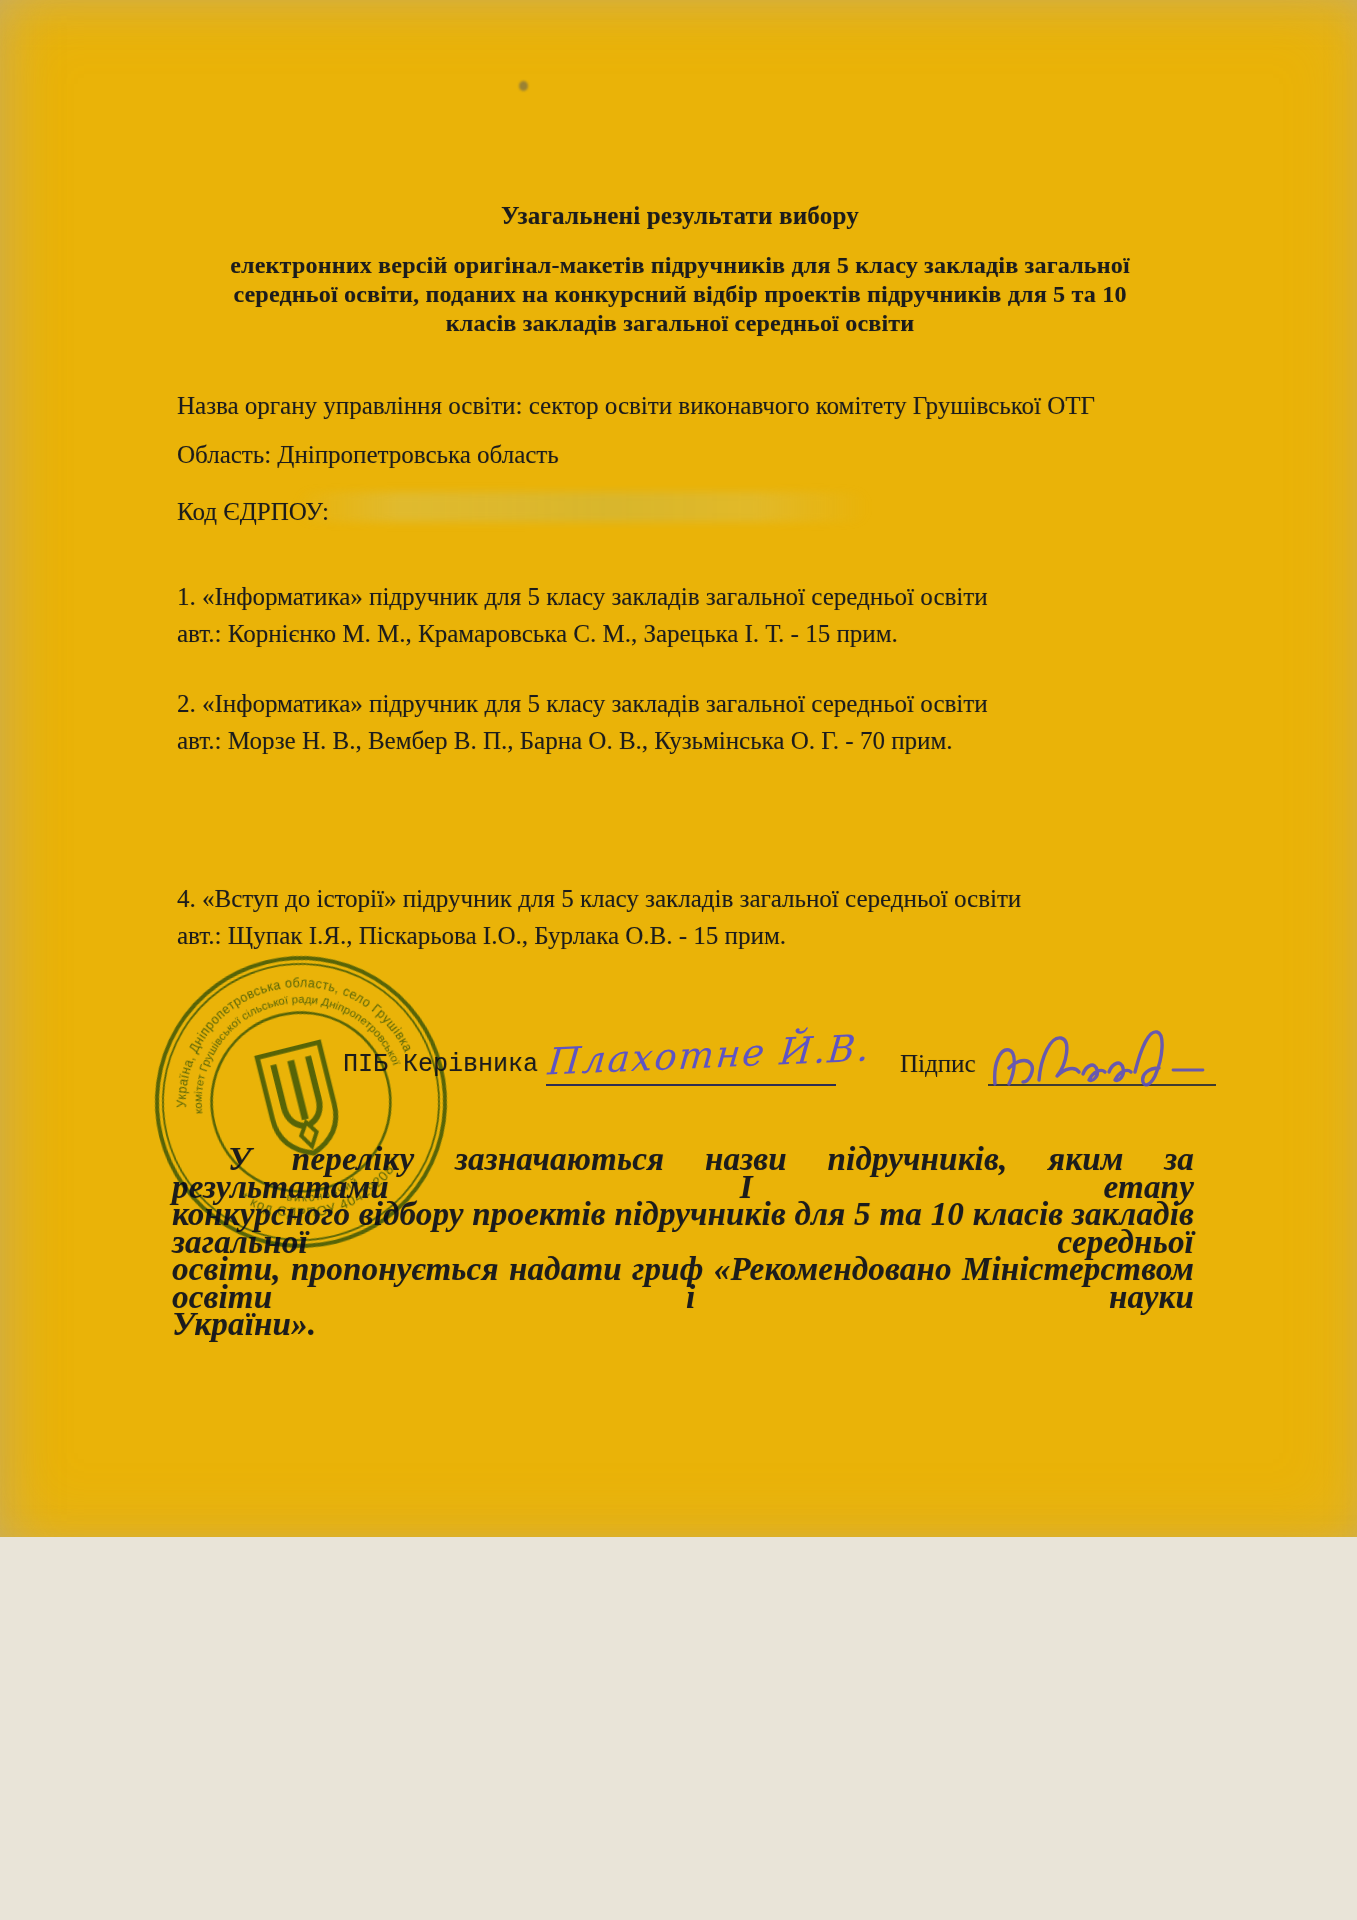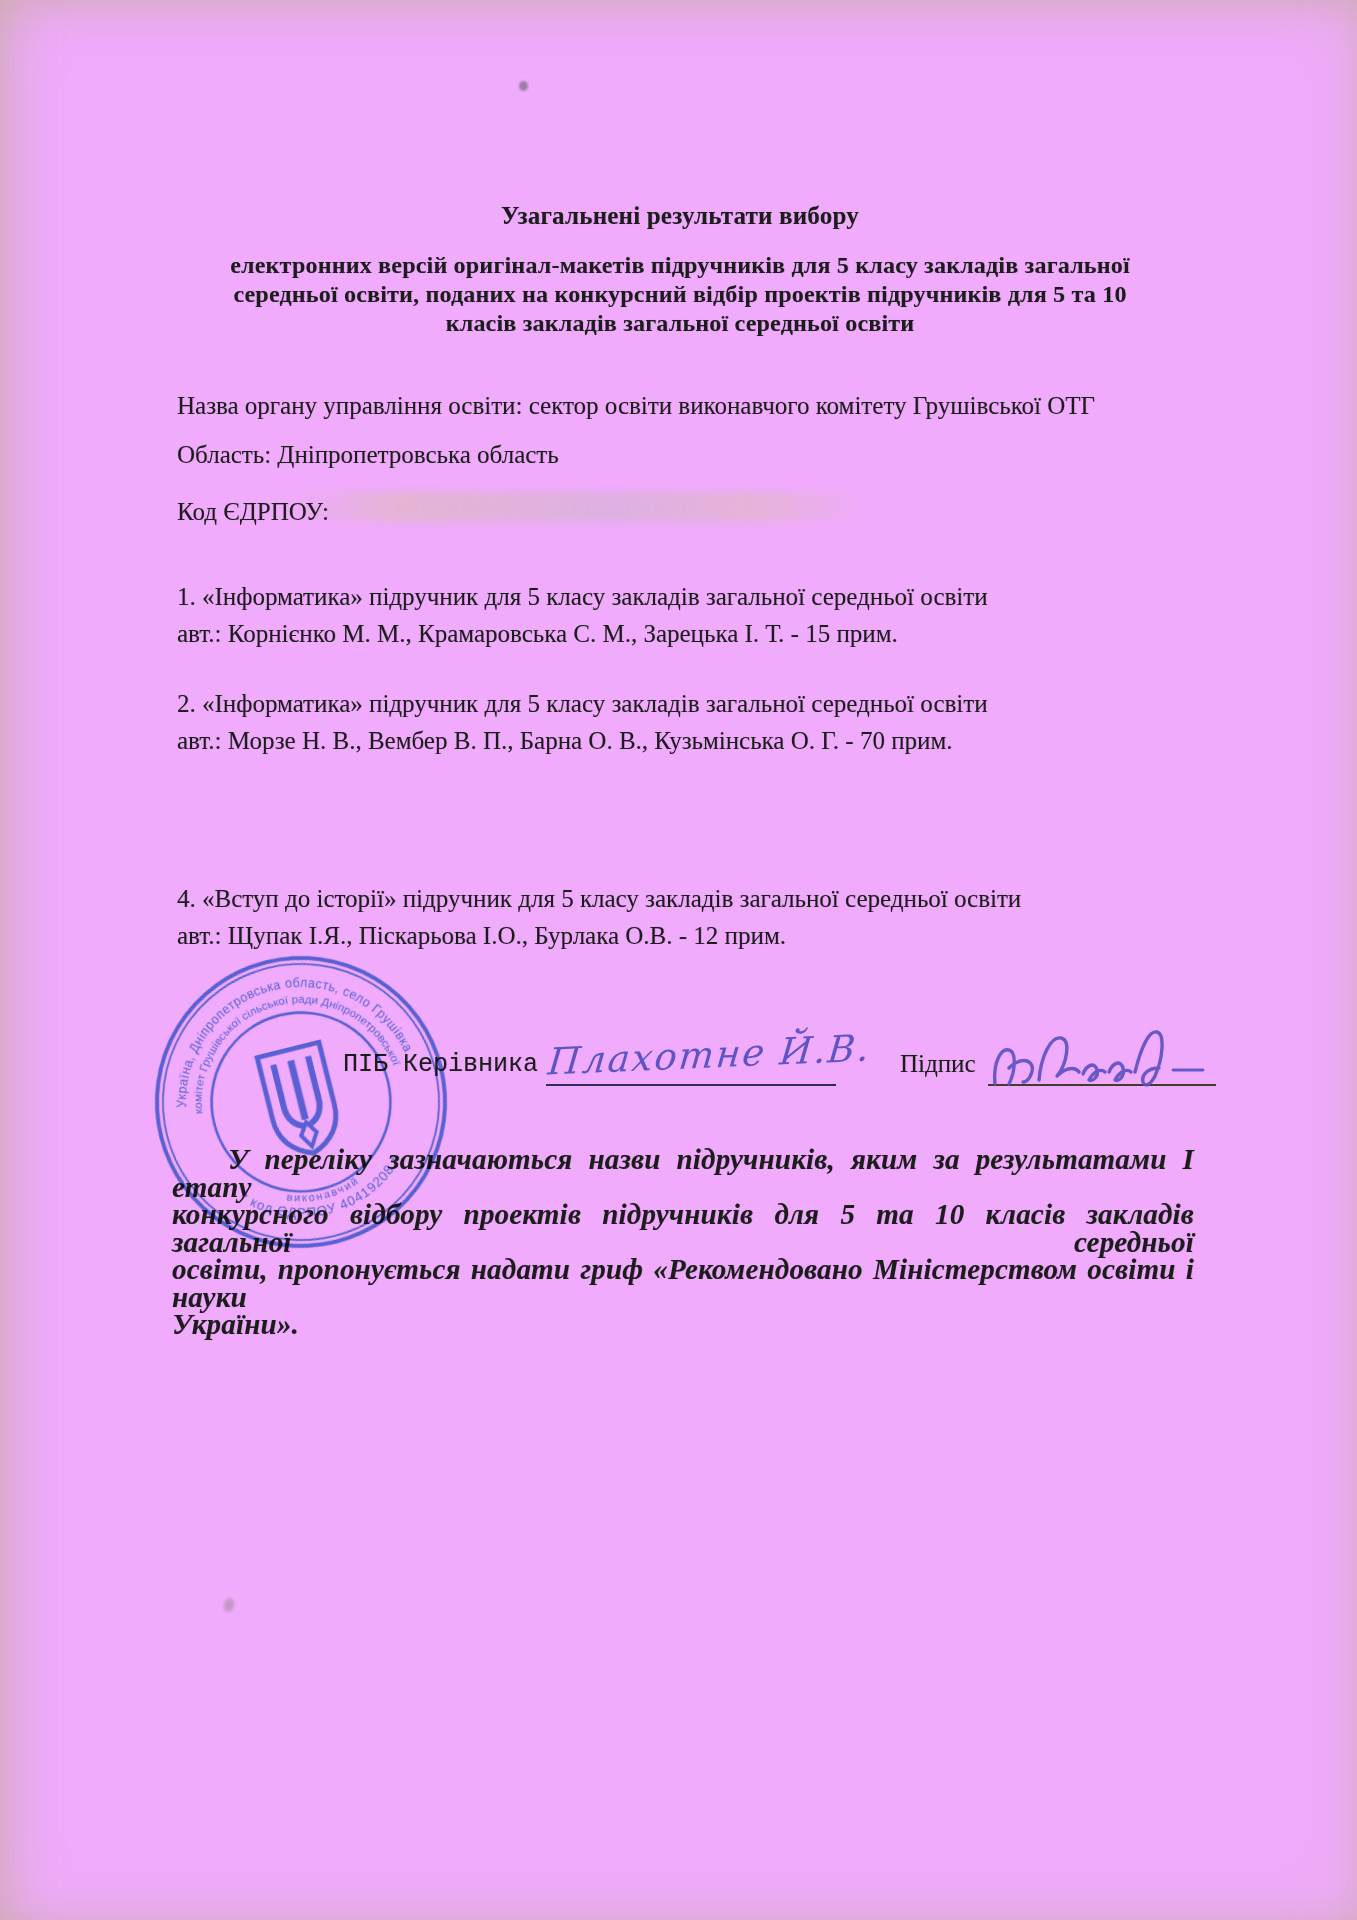--- a/index.html
+++ b/index.html
@@ -1,18 +1,18 @@
 <!DOCTYPE html>
 <html><head>
 <meta charset="utf-8">
 <style>
   html,body{margin:0;padding:0;background:#e9e4d8;}
   .page{
-    position:relative;width:1357px;height:1920px;margin:0 auto;
-    background:#f0abfc;overflow:hidden;
+    position:relative;width:1357px;height:1537px;margin:0 auto;
+    background:#eab308;overflow:hidden;
     font-family:"Liberation Serif","DejaVu Serif",serif;color:#1c1c1c;
   }
   .page::before{
     content:"";position:absolute;inset:0;pointer-events:none;z-index:9;
     box-shadow:
       inset 0 0 70px rgba(198,184,146,0.28),
       inset 45px 0 55px -45px rgba(180,165,128,0.55),
       inset 0 35px 45px -35px rgba(185,170,132,0.45),
       inset -25px 0 35px -30px rgba(185,170,132,0.35),
       inset 0 -25px 35px -30px rgba(185,170,132,0.30);
@@ -48,21 +48,21 @@
   .uline{position:absolute;top:44px;height:2px;background:#2e2e52;}
   .uline-name{left:203px;width:290px;}
   .uline-sign{left:645px;width:228px;background:#403c30;}
   .sig-svg{position:absolute;left:642px;top:-18px;}
   .stamp{
     position:absolute;left:152px;top:953px;width:298px;height:298px;z-index:5;
     mix-blend-mode:multiply;opacity:0.88;
   }
   .footnote{
     position:absolute;left:172px;top:1146px;width:1022px;
-    font-weight:bold;font-style:italic;font-size:29px;line-height:27.5px;
+    font-weight:bold;font-style:italic;font-size:33px;line-height:27.5px;
     letter-spacing:0.2px;
   }
   .fn-line{text-align:justify;text-align-last:justify;}
   .fn-indent{text-indent:56px;}
   .fn-last{text-align:left;text-align-last:left;}
   .artifact{position:absolute;pointer-events:none;}
   .smudge-code{
     left:295px;top:492px;width:575px;height:30px;border-radius:15px;
     background:linear-gradient(90deg,rgba(214,208,140,0) 0%,rgba(205,202,128,0.32) 18%,rgba(168,192,150,0.26) 55%,rgba(205,202,128,0.28) 80%,rgba(214,208,140,0) 100%);
     filter:blur(4px);
@@ -95,21 +95,21 @@
   <div class="item item1 doc-text">
     <div>1. «Інформатика» підручник для 5 класу закладів загальної середньої освіти</div>
     <div>авт.: Корнієнко М. М., Крамаровська С. М., Зарецька І. Т. - 15 прим.</div>
   </div>
   <div class="item item2 doc-text">
     <div>2. «Інформатика» підручник для 5 класу закладів загальної середньої освіти</div>
     <div>авт.: Морзе Н. В., Вембер В. П., Барна О. В., Кузьмінська О. Г. - 70 прим.</div>
   </div>
   <div class="item item4 doc-text">
     <div>4. «Вступ до історії» підручник для 5 класу закладів загальної середньої освіти</div>
-    <div>авт.: Щупак І.Я., Піскарьова І.О., Бурлака О.В. - 12 прим.</div>
+    <div>авт.: Щупак І.Я., Піскарьова І.О., Бурлака О.В. - 15 прим.</div>
   </div>
 
   <div class="sigrow">
     <span class="siglabel lbl-name doc-text">ПІБ Керівника</span>
     <span class="hand-name">Плахотне Й.В.</span>
     <span class="uline uline-name"></span>
     <span class="siglabel lbl-sign doc-text">Підпис</span>
     <span class="uline uline-sign"></span>
     <svg class="sig-svg" width="240" height="90" viewBox="0 0 240 90">
       <g stroke="#5b50c0" stroke-width="3.4" fill="none" stroke-linecap="round" stroke-linejoin="round" opacity="0.9">

